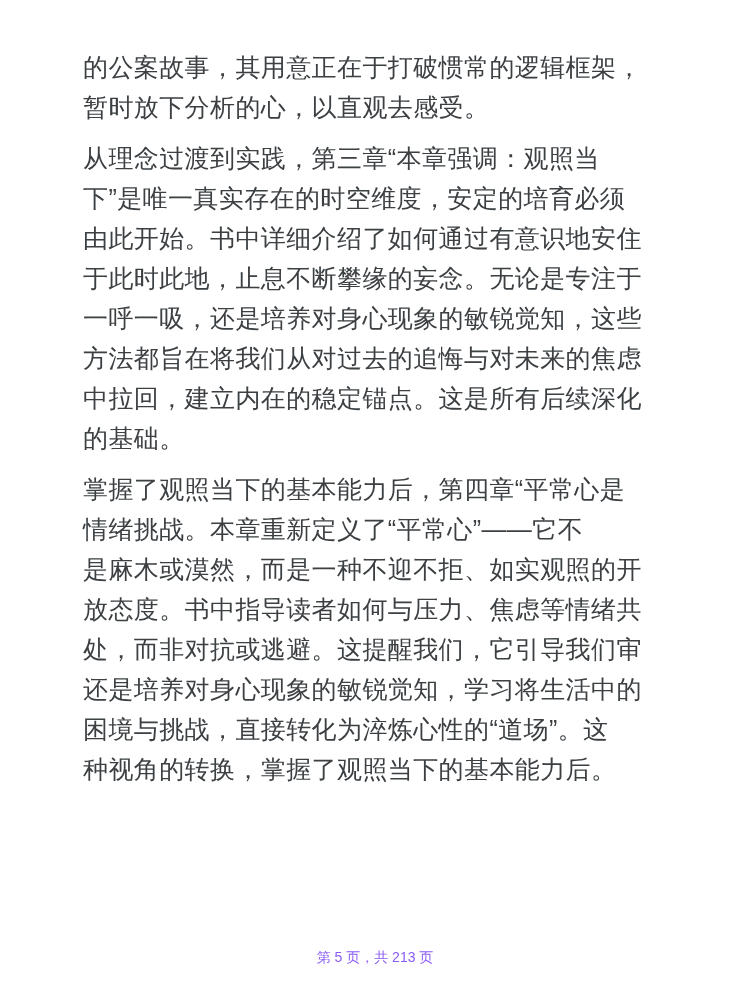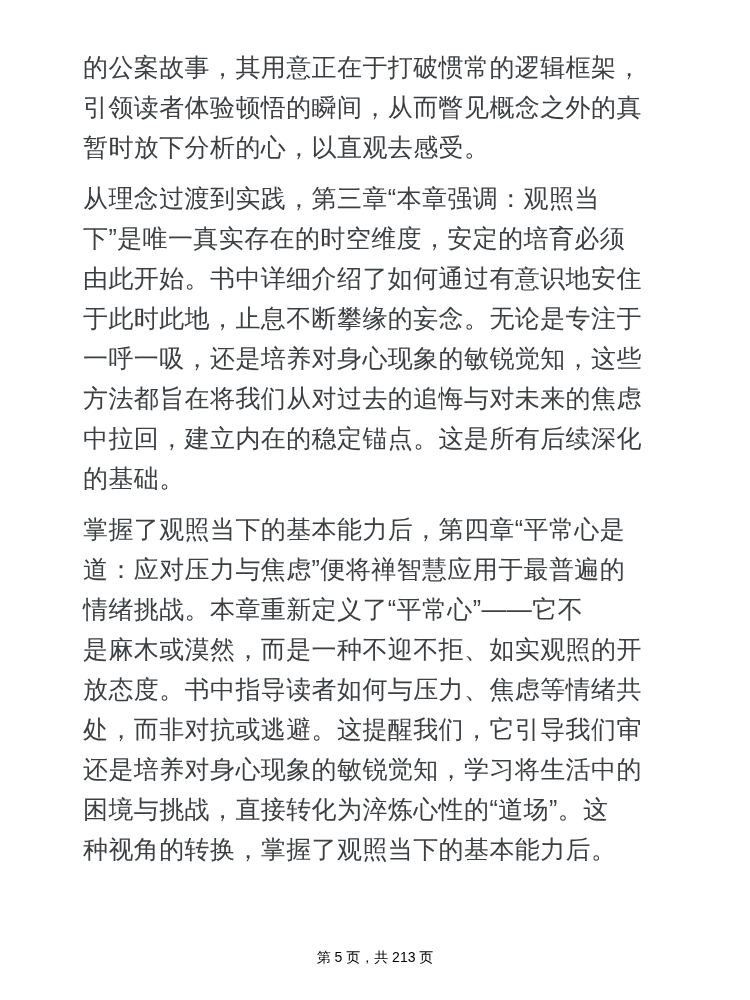--- a/index.html
+++ b/index.html
@@ -27,49 +27,47 @@
     white-space: pre;
   }
   .footer {
     position: absolute;
     left: 0;
     right: 0;
     top: 948px;
     text-align: center;
     font-size: 14px;
     line-height: 18px;
-    color: #000000;
+    color: #8b5cf6;
   }
 </style>
 </head>
 <body>
 
 <div class="page">
   <div class="content">
 
     <div class="para">
       <div class="line">的公案故事，其用意正在于打破惯常的逻辑框架，</div>
-      <div class="line">引领读者体验顿悟的瞬间，从而瞥见概念之外的真</div>
       <div class="line">暂时放下分析的心，以直观去感受。</div>
     </div>
 
     <div class="para">
       <div class="line">从理念过渡到实践，第三章“本章强调：观照当</div>
       <div class="line">下”是唯一真实存在的时空维度，安定的培育必须</div>
       <div class="line">由此开始。书中详细介绍了如何通过有意识地安住</div>
       <div class="line">于此时此地，止息不断攀缘的妄念。无论是专注于</div>
       <div class="line">一呼一吸，还是培养对身心现象的敏锐觉知，这些</div>
       <div class="line">方法都旨在将我们从对过去的追悔与对未来的焦虑</div>
       <div class="line">中拉回，建立内在的稳定锚点。这是所有后续深化</div>
       <div class="line">的基础。</div>
     </div>
 
     <div class="para">
       <div class="line">掌握了观照当下的基本能力后，第四章“平常心是</div>
-      <div class="line">道：应对压力与焦虑”便将禅智慧应用于最普遍的</div>
       <div class="line">情绪挑战。本章重新定义了“平常心”——它不</div>
       <div class="line">是麻木或漠然，而是一种不迎不拒、如实观照的开</div>
       <div class="line">放态度。书中指导读者如何与压力、焦虑等情绪共</div>
       <div class="line">处，而非对抗或逃避。这提醒我们，它引导我们审</div>
       <div class="line">还是培养对身心现象的敏锐觉知，学习将生活中的</div>
       <div class="line">困境与挑战，直接转化为淬炼心性的“道场”。这</div>
       <div class="line">种视角的转换，掌握了观照当下的基本能力后。</div>
     </div>
 
   </div>

